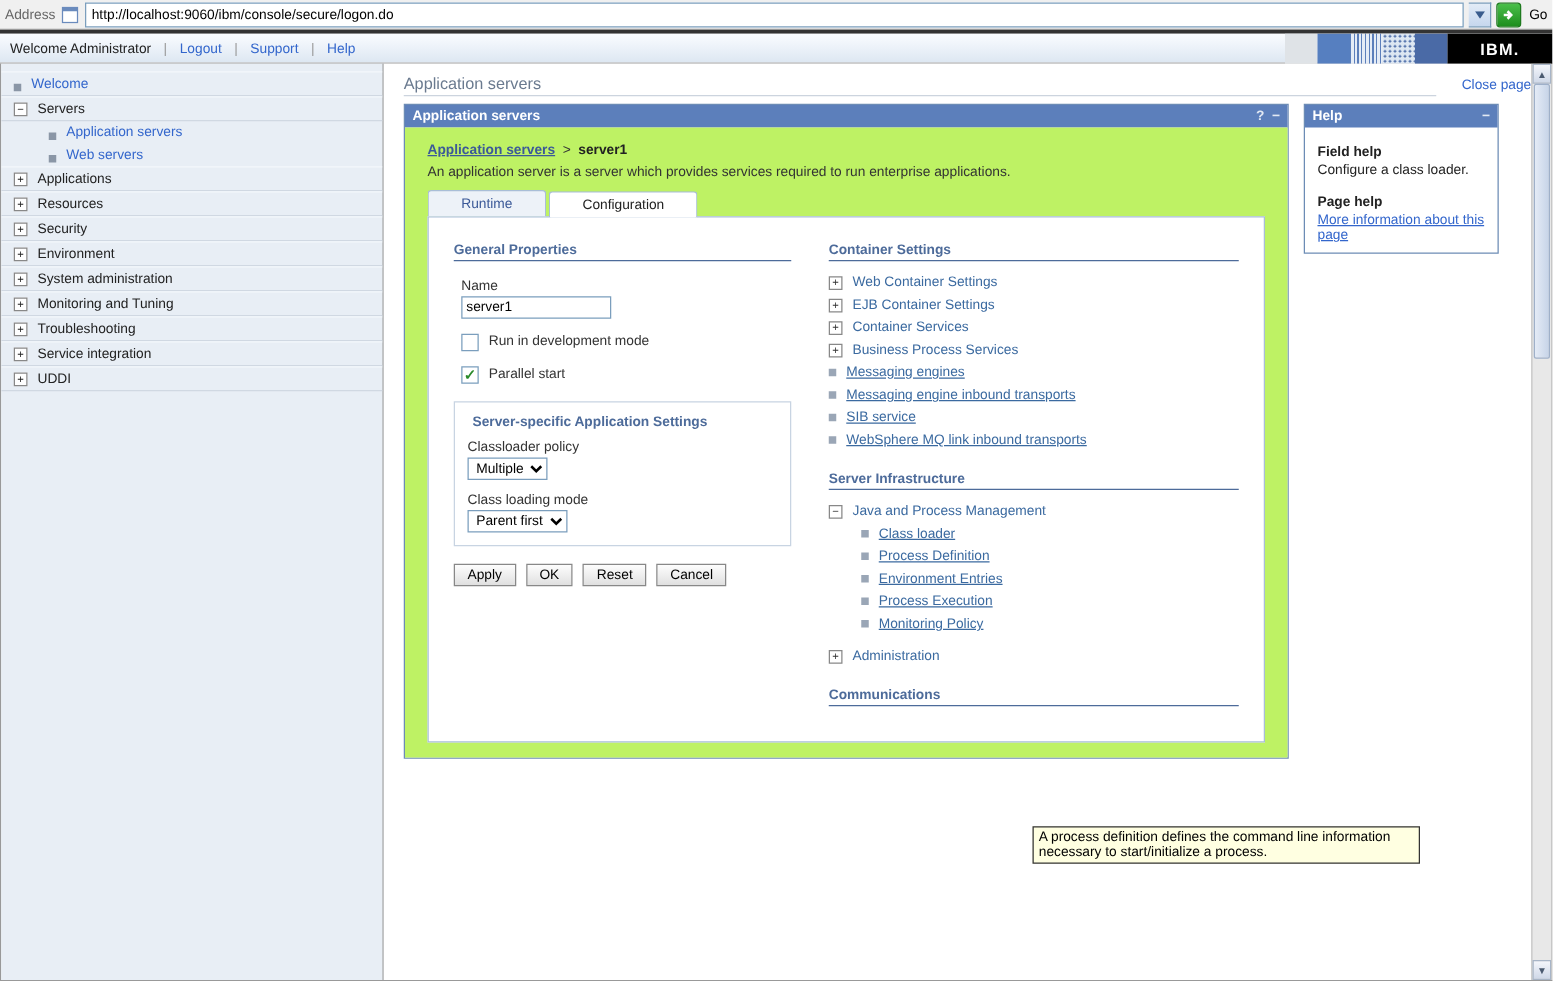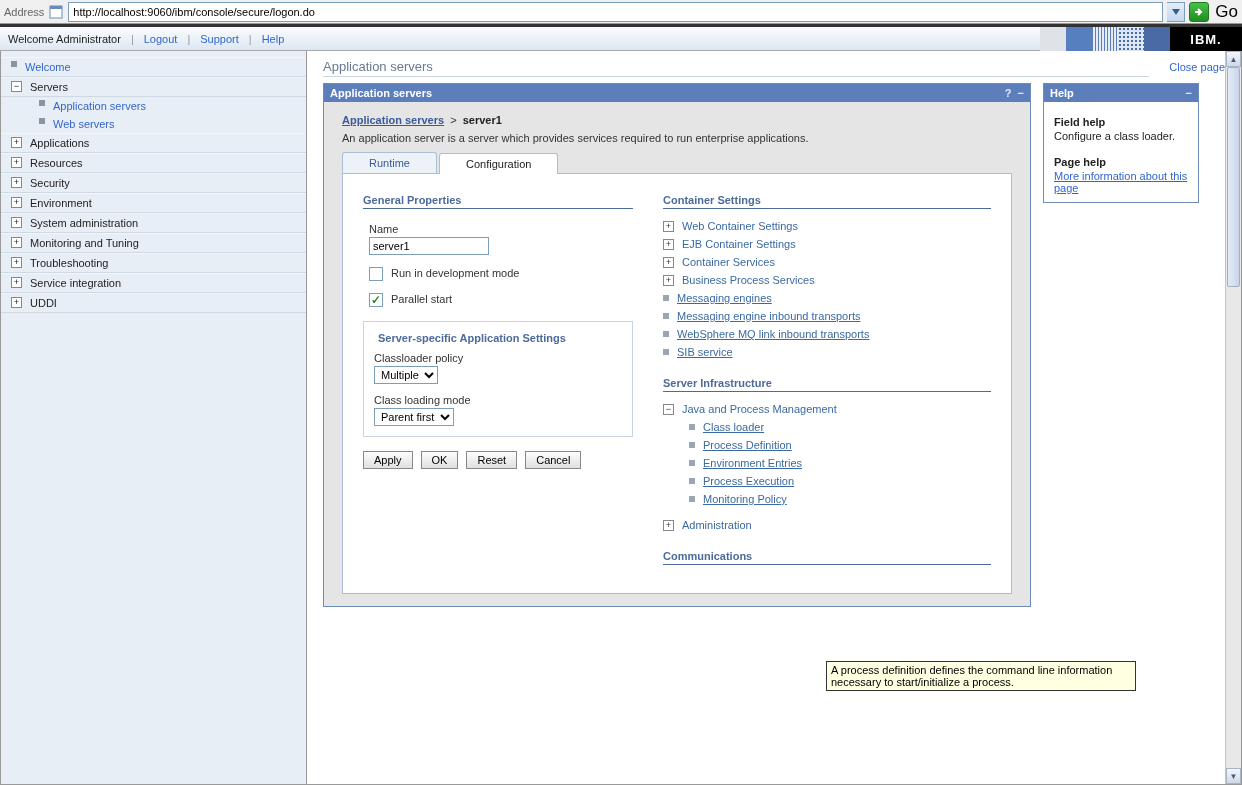--- a/index.html
+++ b/index.html
@@ -5,59 +5,59 @@
 * { box-sizing: border-box; margin: 0; padding: 0; }
 body { font-family: Verdana, Arial, sans-serif; font-size: 11px; background: #fff; width: 1242px; height: 785px; overflow: hidden; position: relative; }
 a { color: #3366cc; text-decoration: none; cursor: pointer; }
 
 .address-bar { display: flex; align-items: center; height: 24px; background: #f0f0f0; border-bottom: 1px solid #999; padding: 0 4px; gap: 4px; }
 .address-label { color: #666; font-size: 11px; }
 .addr-icon { width: 16px; height: 16px; display: inline-flex; align-items: center; justify-content: center; }
 .address-input { flex: 1; height: 20px; border: 1px solid #7b9ebd; background: #fff; padding: 0 4px; font-size: 11px; }
 .addr-dd { width: 18px; height: 20px; border: 1px solid #7b9ebd; border-left: none; background: linear-gradient(#e3ecf7,#c6d7ee); display: flex; align-items: center; justify-content: center; }
 .go-btn { width: 20px; height: 20px; background: linear-gradient(#4bbf4b,#1e8e1e); border: 1px solid #1e7a1e; border-radius: 3px; display: flex; align-items: center; justify-content: center; color: #fff; }
-.go-text { color: #000; font-size: 17px; padding-left: 2px; }
+.go-text { color: #000; font-size: 11px; padding-left: 2px; }
 
 .top-strip { height: 3px; background: #333; }
 
 .header { display: flex; align-items: center; height: 24px; background: linear-gradient(#fafcff,#dde7f2); border-bottom: 1px solid #aaa; padding: 0 8px; font-size: 11px; position: relative; }
 .header .sep { color: #999; margin: 0 10px; }
 .header .welcome { color: #222; }
 .header a { color: #3366cc; }
 .header-right { position: absolute; right: 0; top: 0; height: 24px; display: flex; align-items: center; }
 .deco-block { width: 26px; height: 24px; }
 .d1 { background: #dfe3e7; }
 .d2 { background: #567fc0; }
 .d3 { background: repeating-linear-gradient(90deg,#5c7fbb,#5c7fbb 1px,#e5ecf6 1px,#e5ecf6 3px); }
 .d4 { background: radial-gradient(#4a6aa6 1px, #dde7f2 1px); background-size: 4px 4px; }
 .d5 { background: #4a6aa6; }
-.ibm-logo { background: #000; color: #fff; width: 72px; height: 24px; display: flex; align-items: center; justify-content: center; font-weight: bold; font-size: 13px; letter-spacing: 1px; font-family: Arial; }
+.ibm-logo { background: #000; color: #fff; width: 84px; height: 24px; display: flex; align-items: center; justify-content: center; font-weight: bold; font-size: 13px; letter-spacing: 1px; font-family: Arial; }
 
 .main-wrap { display: flex; height: 734px; border: 1px solid #999; border-top: none; position: relative; }
 .sidebar { width: 306px; background: #e8eef5; border-right: 1px solid #999; overflow-y: auto; padding: 6px 0; }
-.sb-item { display: flex; align-items: flex-start; padding: 3px 10px; font-size: 11px; color: #222; border-bottom: 1px solid #d0d8e2; border-top: 1px solid #f3f7fb; cursor: pointer; }
+.sb-item { display: flex; align-items: flex-end; padding: 3px 10px; font-size: 11px; color: #222; border-bottom: 1px solid #d0d8e2; border-top: 1px solid #f3f7fb; cursor: pointer; }
 .sb-item.link { color: #3366cc; }
 .sb-item.sub { padding-left: 38px; border: none; background: none; }
 .sb-item.sub a { color: #3366cc; }
 .sb-sq { width: 6px; height: 6px; background: #8a96a6; margin-right: 8px; }
 .sb-tree { width: 11px; height: 11px; border: 1px solid #888; display: flex; align-items: center; justify-content: center; font-size: 9px; line-height: 1; margin-right: 8px; background: #fff; }
 
 .content { flex: 1; background: #fff; position: relative; overflow: hidden; }
 .content-inner { padding: 8px 16px; height: 100%; overflow-y: auto; }
 .content-top { display: flex; justify-content: space-between; align-items: baseline; margin-bottom: 6px; }
 .page-title-soft { color: #6a7a8f; font-size: 13px; border-bottom: 1px solid #ccd4de; padding-bottom: 2px; flex: 1; margin-right: 20px; }
 .close-link { color: #3366cc; font-size: 11px; }
 
 .panel-row { display: flex; gap: 12px; align-items: flex-start; }
 .panel { border: 1px solid #6c8cb5; }
 .panel-header { background: #5c7fbb; color: #fff; font-weight: bold; font-size: 11px; padding: 3px 6px; display: flex; justify-content: space-between; align-items: center; }
 .panel-header .ph-ctrls { font-size: 11px; display: flex; gap: 6px; color: #e2e9f3; }
 .main-panel { width: 708px; }
 .help-panel { width: 156px; }
-.panel-body { background: #e5e5e5; padding: 12px 18px; }
+.panel-body { background: #bef264; padding: 12px 18px; }
 .help-body { padding: 8px 10px; font-size: 11px; }
 .help-body .hh { font-weight: bold; margin-top: 6px; margin-bottom: 2px; color: #222; }
 .help-body .ht { color: #222; }
 .help-body a { text-decoration: underline; }
 
 .breadcrumb { font-size: 11px; margin-bottom: 6px; }
 .breadcrumb a { color: #3b5998; font-weight: bold; text-decoration: underline; }
 .breadcrumb .arrow { color: #333; margin: 0 3px; }
 .breadcrumb .cur { color: #222; font-weight: bold; }
 .desc { color: #333; font-size: 11px; margin-bottom: 8px; }
@@ -289,25 +289,25 @@
                       <div class="r-item">
                         <span class="bullet"></span>
                         <a class="uline">Messaging engines</a>
                       </div>
                       <div class="r-item">
                         <span class="bullet"></span>
                         <a class="uline">Messaging engine inbound transports</a>
                       </div>
                       <div class="r-item">
                         <span class="bullet"></span>
+                        <a class="uline">SIB service</a>
+                      </div>
+                      <div class="r-item">
+                        <span class="bullet"></span>
                         <a class="uline">WebSphere MQ link inbound transports</a>
-                      </div>
-                      <div class="r-item">
-                        <span class="bullet"></span>
-                        <a class="uline">SIB service</a>
                       </div>
                     </div>
 
                   <div class="section-head" style="margin-top:16px">Server Infrastructure</div>
                   <div class="r-item">
                     <span class="tree">−</span>
                     <a>Java and Process Management</a>
                   </div>
                   <div id="infra-list">
                       <div class="r-item r-sub">

